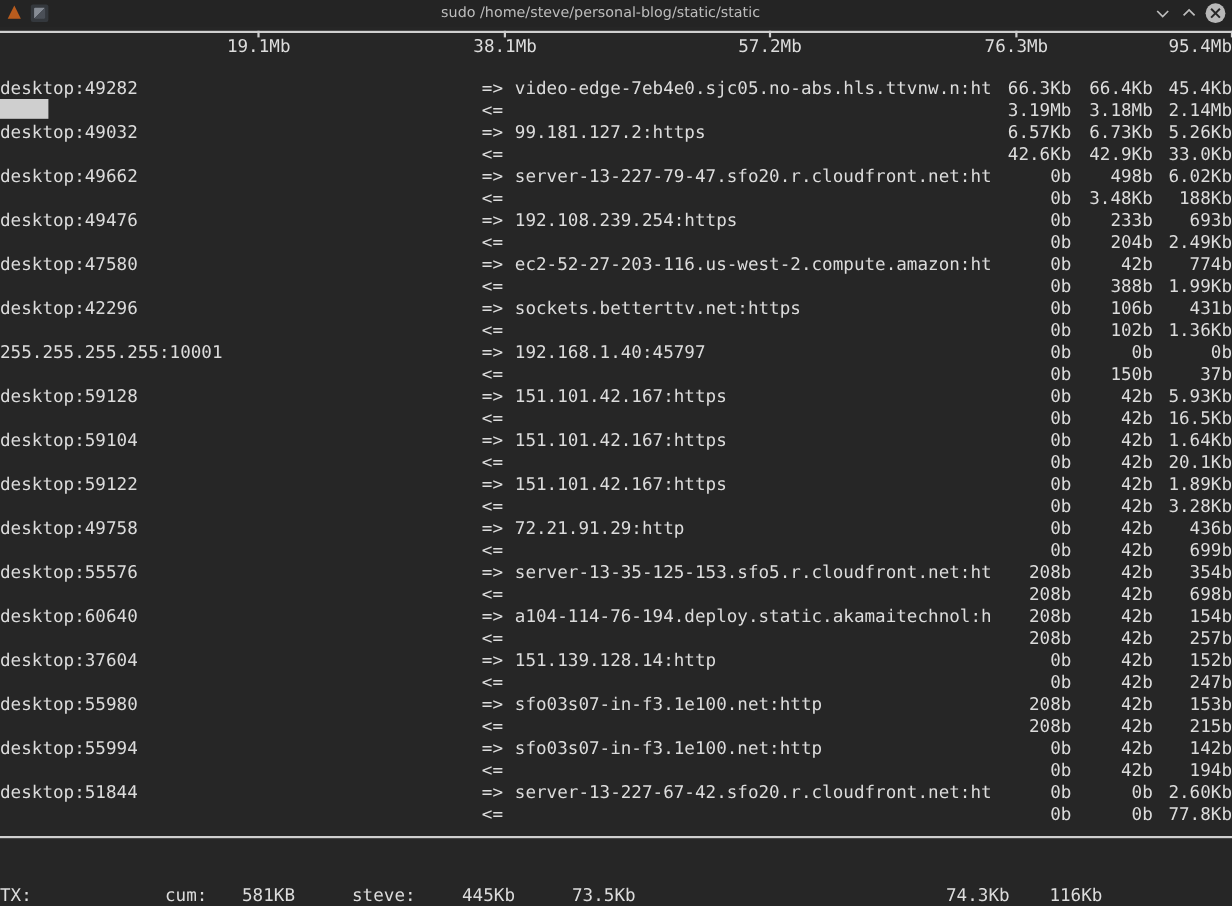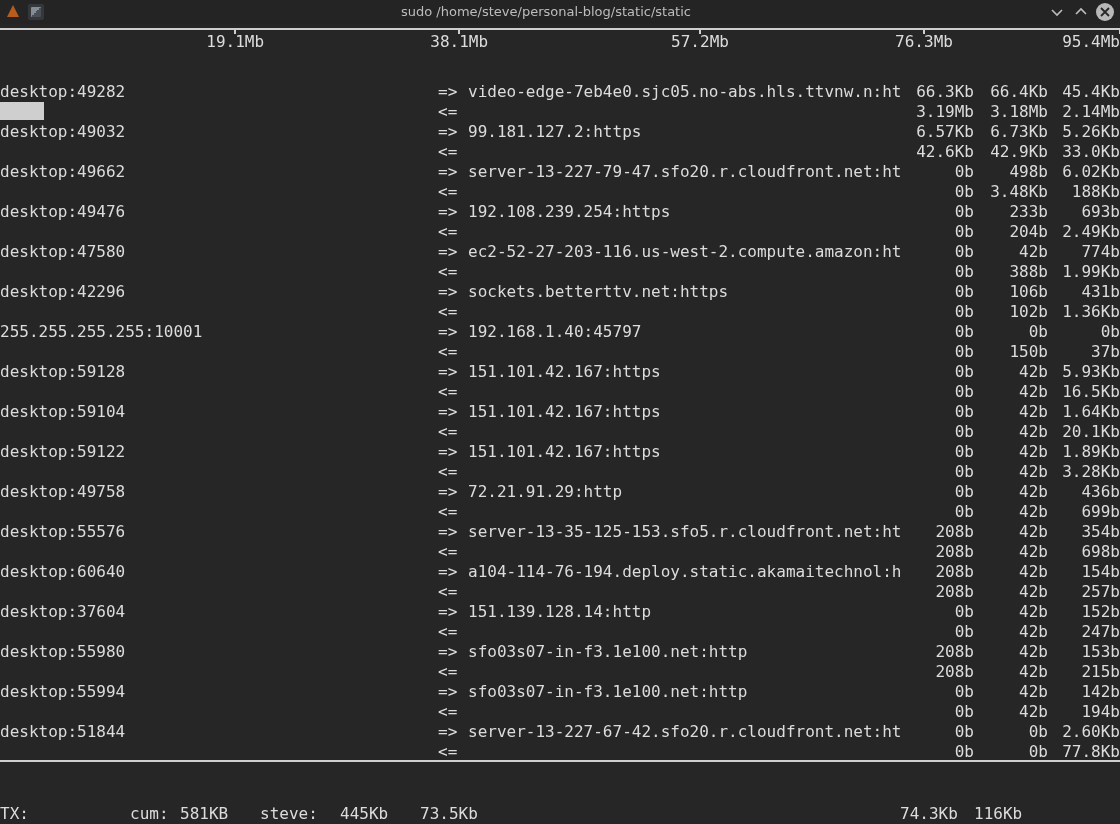--- a/index.html
+++ b/index.html
@@ -91,39 +91,39 @@
   }
   .scale-label{
     position:absolute;top:2px;color:var(--fg);font-size:16px;
     transform:translateX(-50%);
   }
   .scale-label.last{transform:translateX(-100%);} 
 
   .rows{
     position:absolute;left:0;right:0;top:46px;bottom:66px;
     overflow:hidden;
-    margin-top:12px;
   }
   .row{
     display:grid;
     grid-template-columns: 438px 30px 432px 74px 74px 72px;
     height:20px;
   }
   .cell{white-space:pre;overflow:hidden;}
   .cell.num{text-align:right;padding-right:0;}
   .cur{display:inline-block;width:44px;height:18px;background:var(--cursor);vertical-align:-3px;}
 
   
   .foot{
     position:absolute;left:0;right:0;bottom:0;height:60px;
   }
   .frow{
     display:grid;
     grid-template-columns: 130px 50px 80px 80px 80px 1fr 74px 74px 72px;
     height:20px;
+    gap:20px;
   }
   .frow .num{text-align:left;}
   .rates-label{text-align:right;padding-right:12px;}
 </style>
 </head>
 <body>
 
 <div class="titlebar">
   <div class="left">
     <span class="tri-marker"></span>

